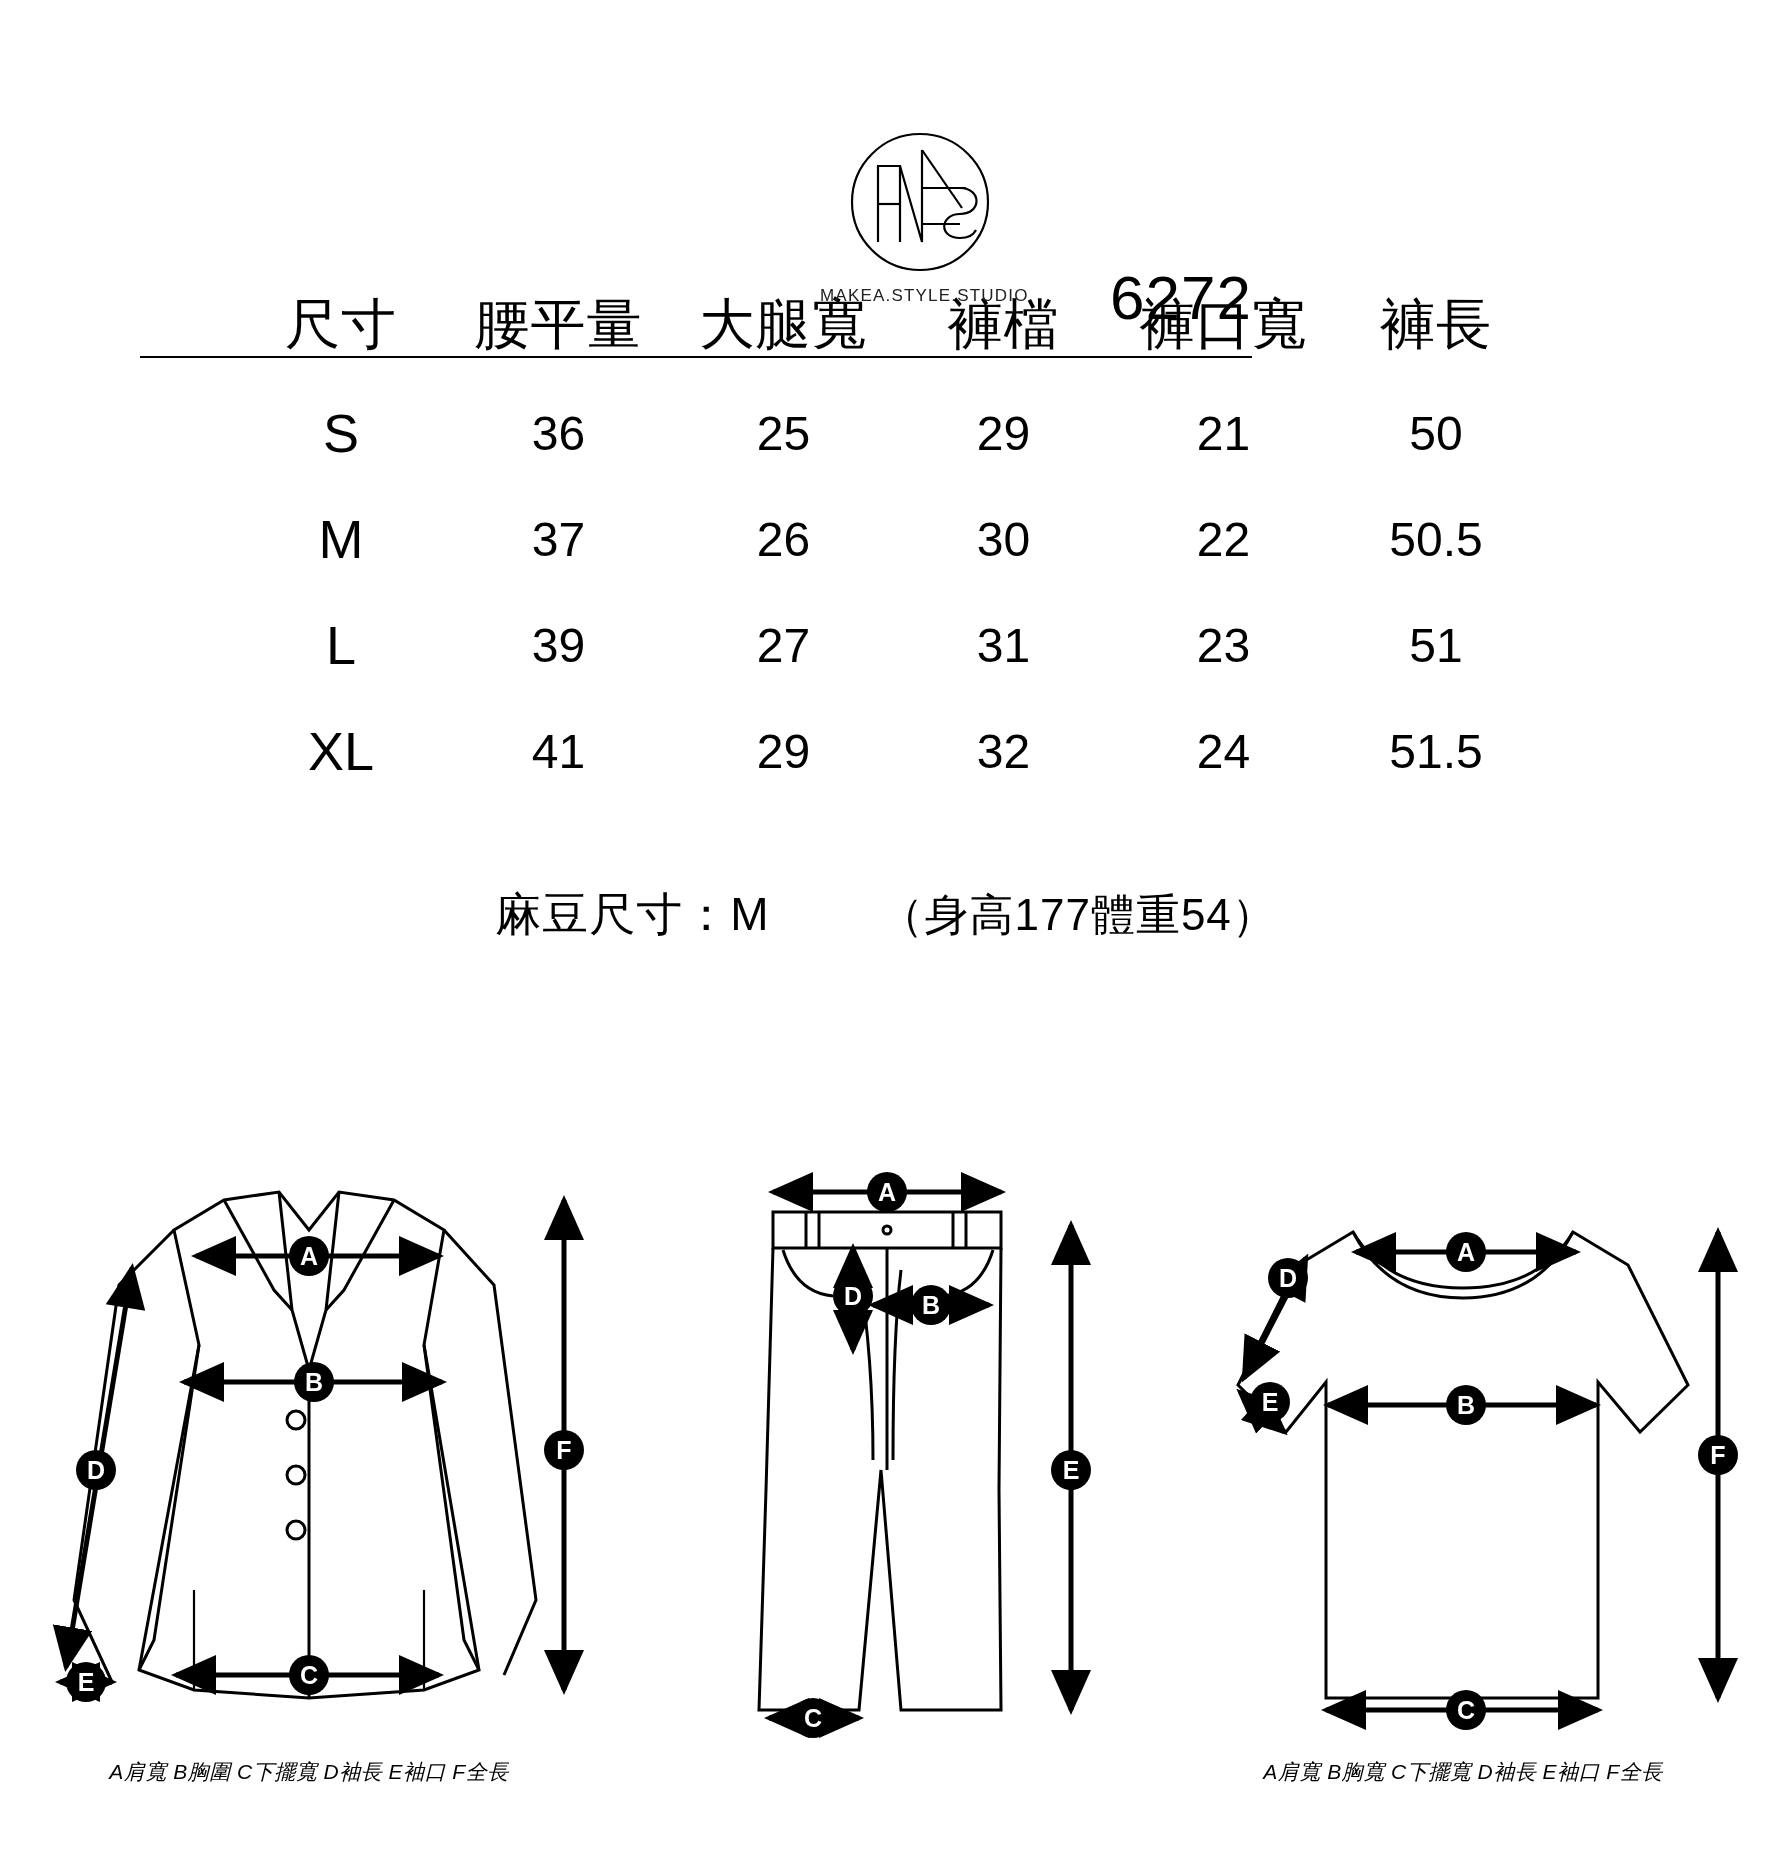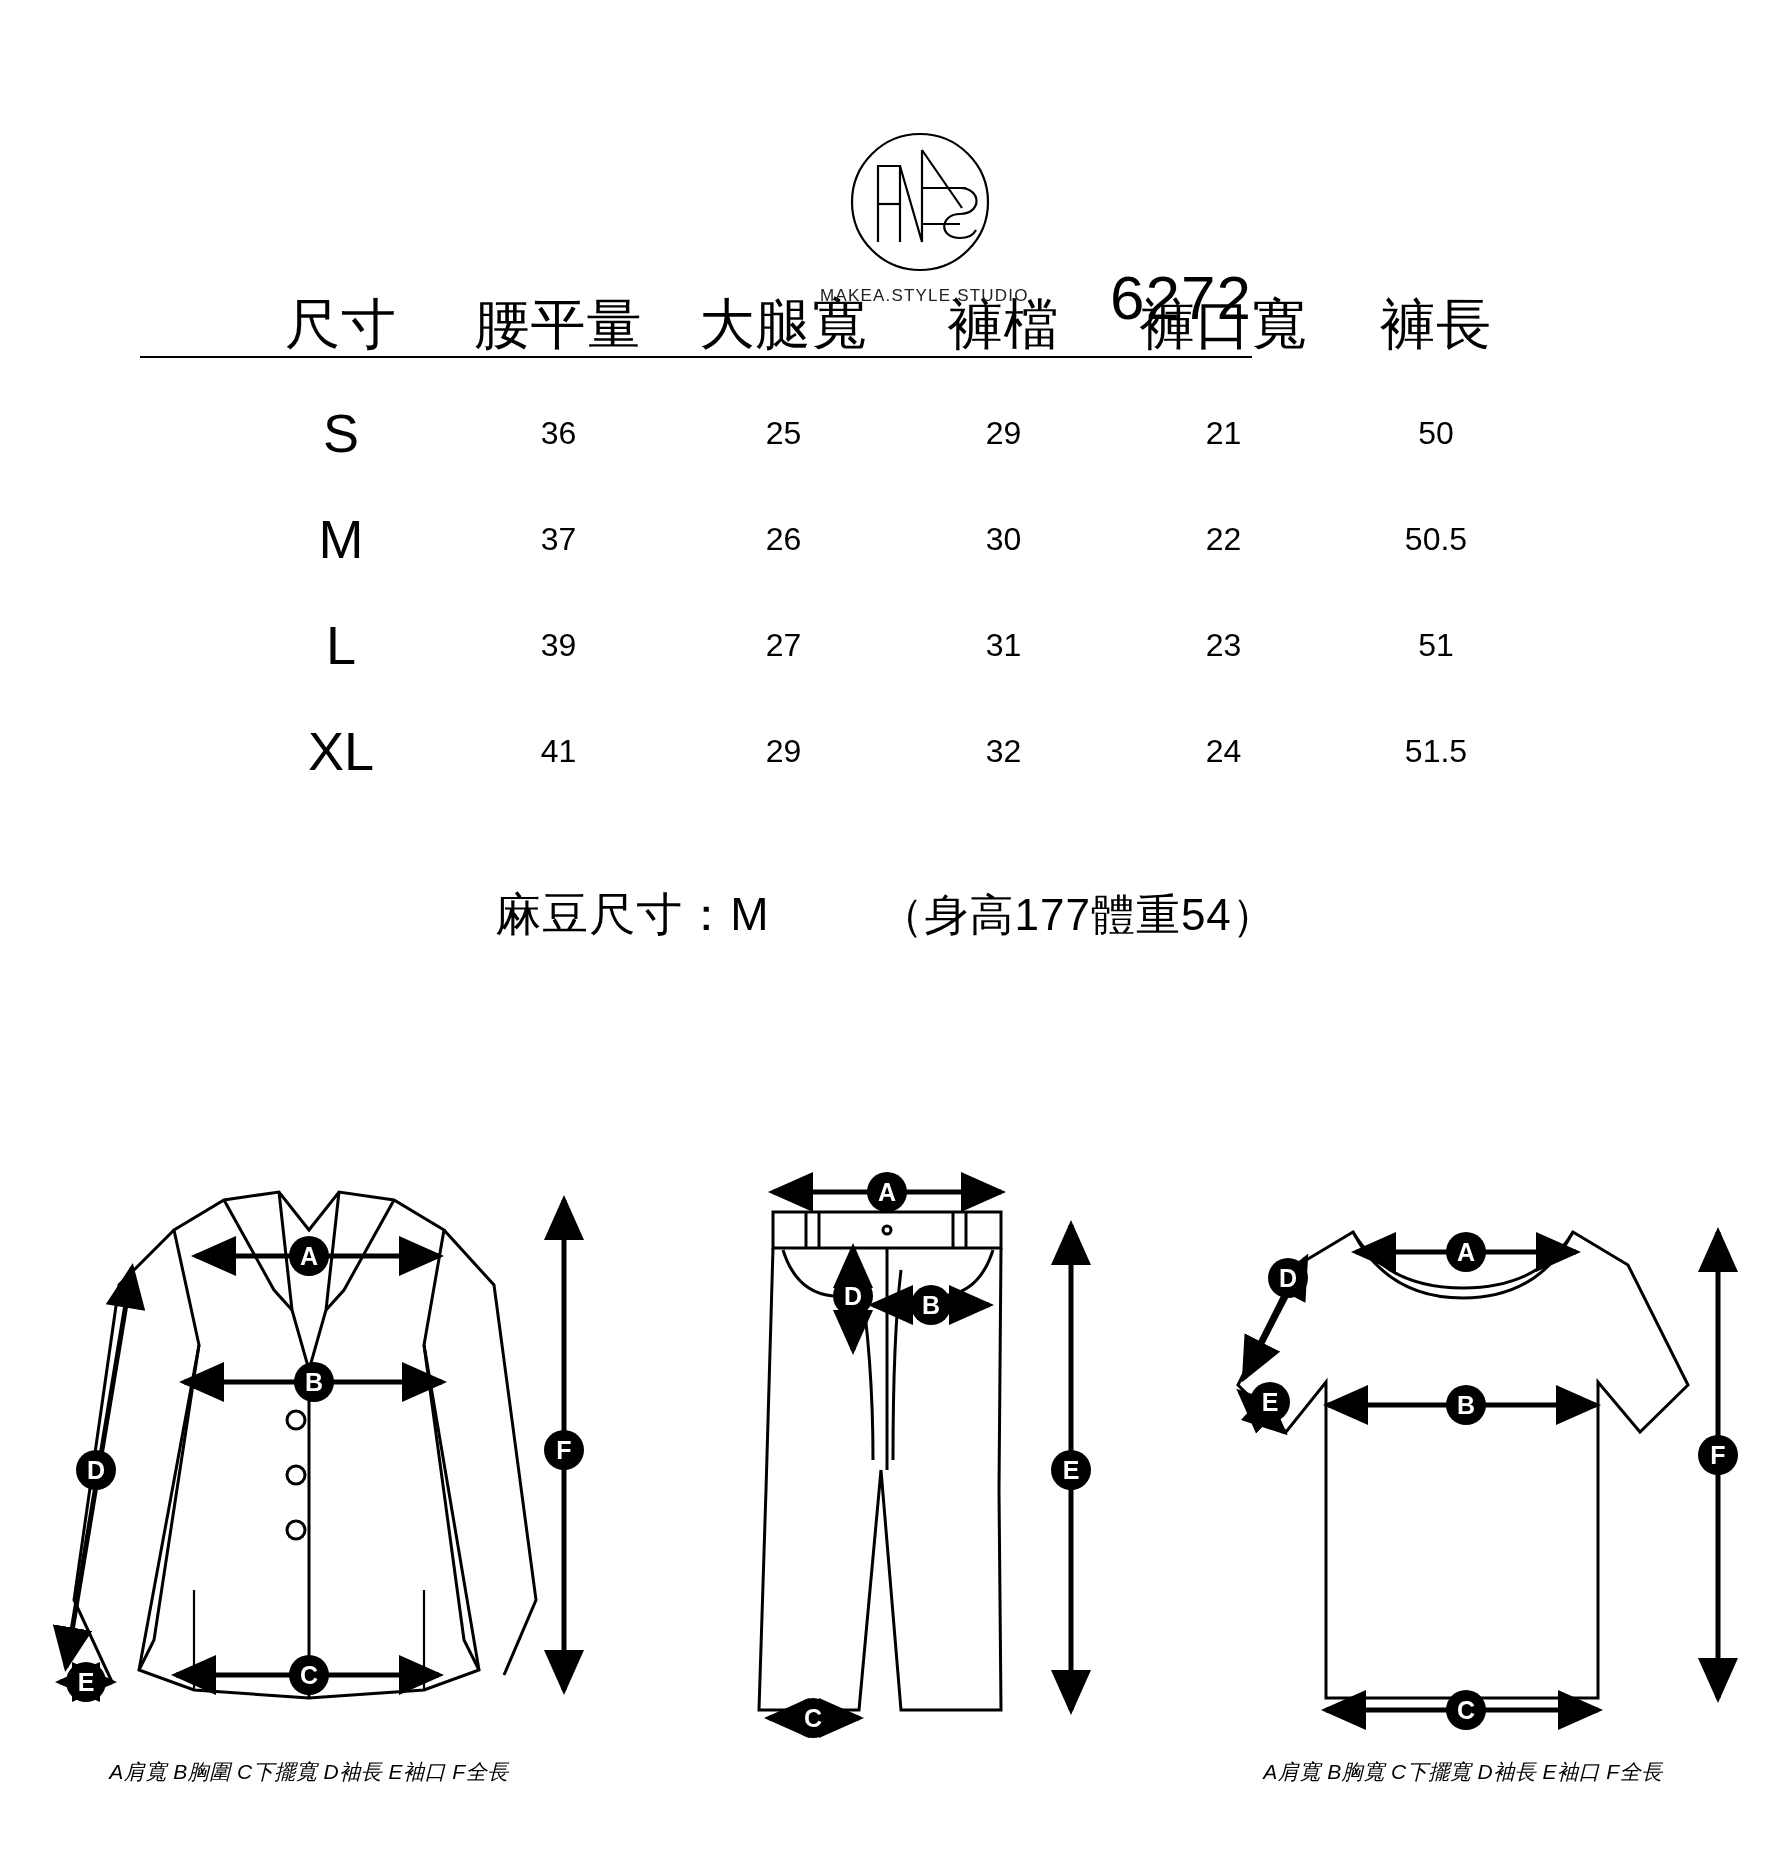--- a/index.html
+++ b/index.html
@@ -67,21 +67,21 @@
     width: 1300px;
     table-layout: fixed;
   }
   .size-table th {
     font-size: 55px;
     font-weight: normal;
     padding: 8px 0 18px 0;
     letter-spacing: 1px;
   }
   .size-table td {
-    font-size: 32px;
+    font-size: 48px;
     font-weight: normal;
     text-align: center;
     padding: 22px 0;
   }
   .size-table td.sz {
     font-size: 54px;
   }
   .size-table col.c0 { width: 210px; }
   .size-table col.c1 { width: 225px; }
   .size-table col.c2 { width: 225px; }

